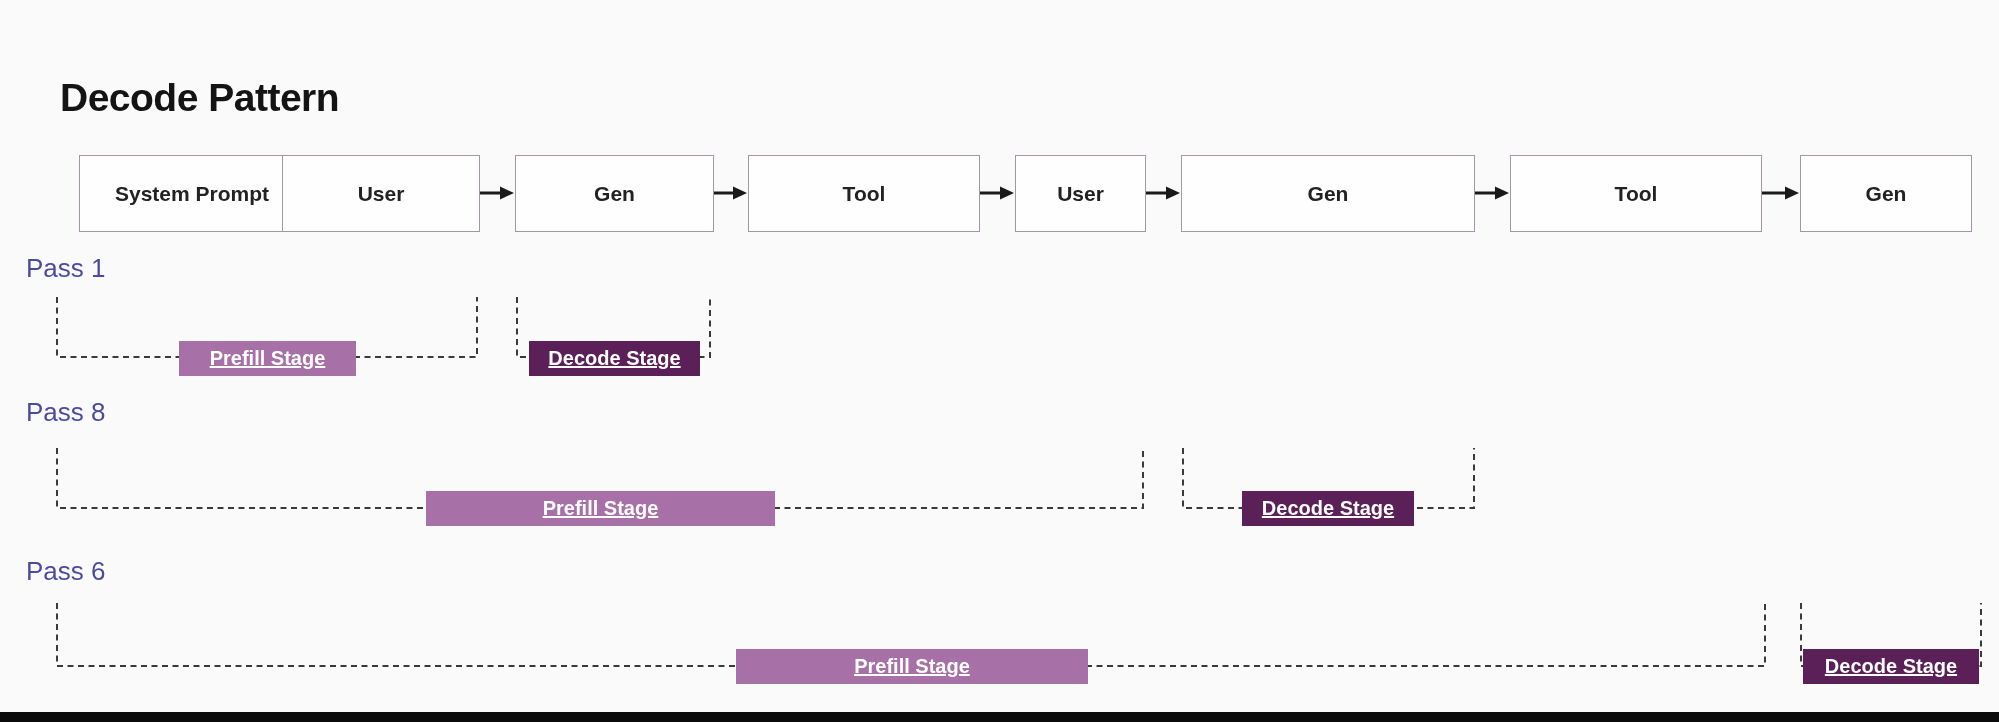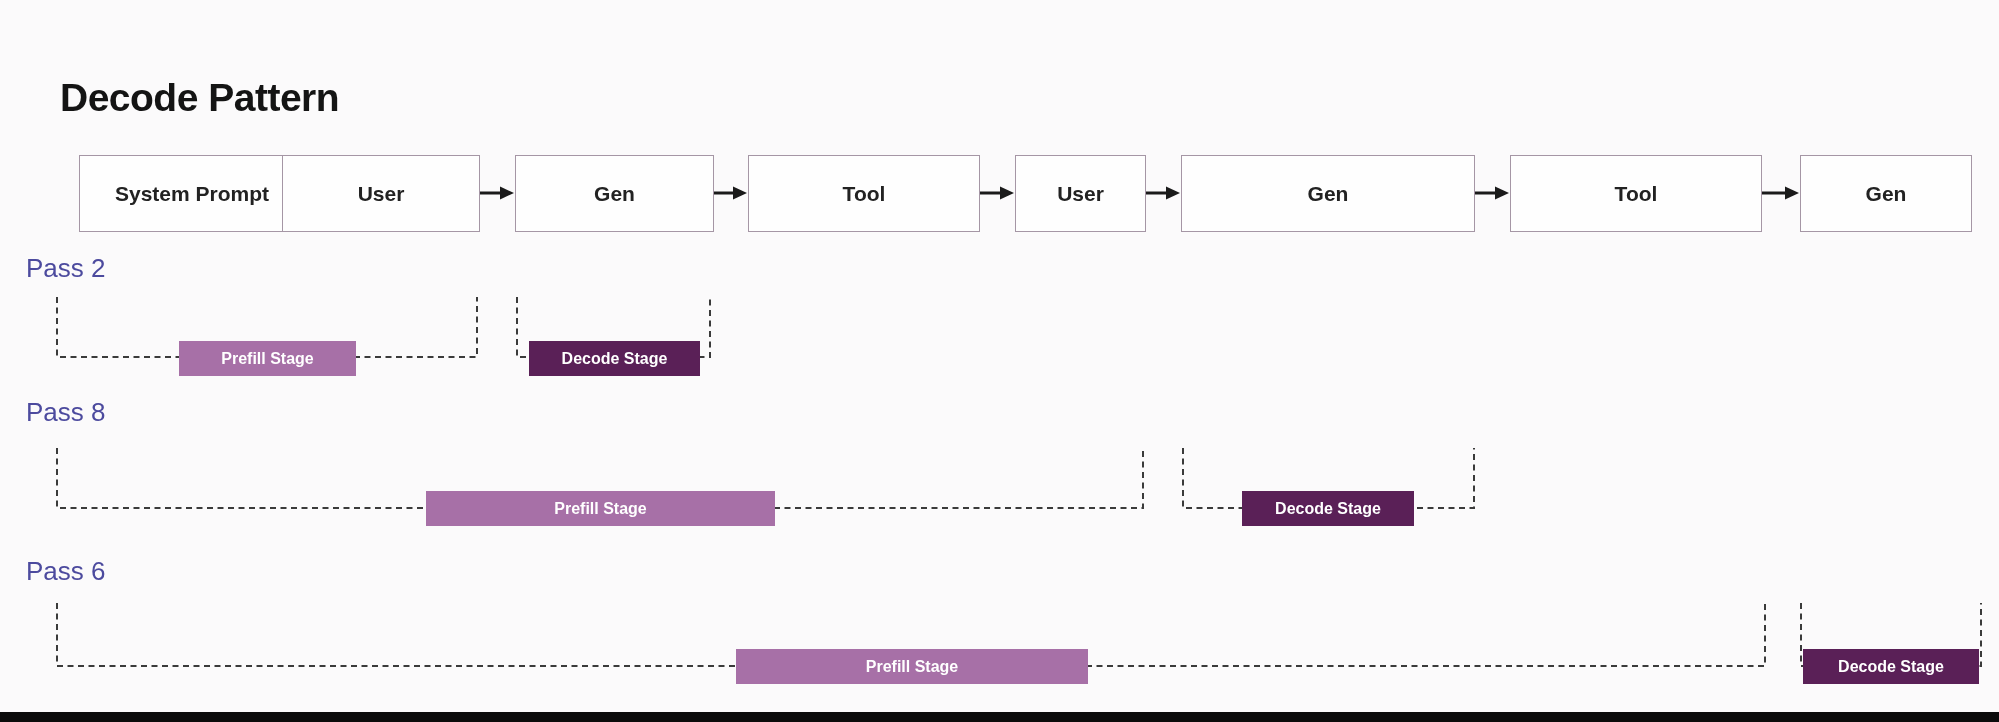--- a/index.html
+++ b/index.html
@@ -27,22 +27,23 @@
   }
   .pass-label{
     position:absolute;left:26px;
     font-size:26px;font-weight:500;line-height:28px;
     color:var(--pass_label,#4c4a9e);
     white-space:nowrap;
   }
   .chip{
     position:absolute;height:35px;
     display:flex;align-items:center;justify-content:center;
-    font-size:16px;font-weight:700;color:var(--chip_text,#ffffff);
+    font-size:20px;font-weight:700;color:var(--chip_text,#ffffff);
     white-space:nowrap;
+    text-decoration:underline;
   }
   .chip.prefill{background:var(--prefill,#a770a7);}
   .chip.decode{background:var(--decode,#5a2057);}
   #underlay{position:absolute;left:0;top:0;}
   .dash-path{fill:none;stroke:var(--dash,#3a3a3a);stroke-width:2;stroke-dasharray:6 4.5;}
   .arrow-line{stroke:var(--arrow,#1a1a1a);stroke-width:3;}
   .arrow-head{fill:var(--arrow,#1a1a1a);}
   .bottom-bar{
     position:absolute;left:0;top:712px;width:1999px;height:10px;
     background:var(--accent_bar,#0b0b0b);
@@ -98,21 +99,21 @@
 
   <div class="flow-box" style="left:41px;width:226px;margin-left:38px;">System Prompt</div>
   <div class="flow-box" style="left:282px;width:198px;">User</div>
   <div class="flow-box" style="left:515px;width:199px;">Gen</div>
   <div class="flow-box" style="left:748px;width:232px;">Tool</div>
   <div class="flow-box" style="left:1015px;width:131px;">User</div>
   <div class="flow-box" style="left:1181px;width:294px;">Gen</div>
   <div class="flow-box" style="left:1510px;width:252px;">Tool</div>
   <div class="flow-box" style="left:1800px;width:172px;">Gen</div>
 
-  <div class="pass-label" style="top:254px;">Pass 2</div>
+  <div class="pass-label" style="top:254px;">Pass 1</div>
   <div class="pass-label" style="top:398px;">Pass 8</div>
   <div class="pass-label" style="top:557px;">Pass 6</div>
 
   <div class="chip prefill" style="left:179px;top:341px;width:177px;">Prefill Stage</div>
   <div class="chip decode" style="left:529px;top:341px;width:171px;">Decode Stage</div>
 
   <div class="chip prefill" style="left:426px;top:491px;width:349px;">Prefill Stage</div>
   <div class="chip decode" style="left:1242px;top:491px;width:172px;">Decode Stage</div>
 
   <div class="chip prefill" style="left:736px;top:649px;width:352px;">Prefill Stage</div>

